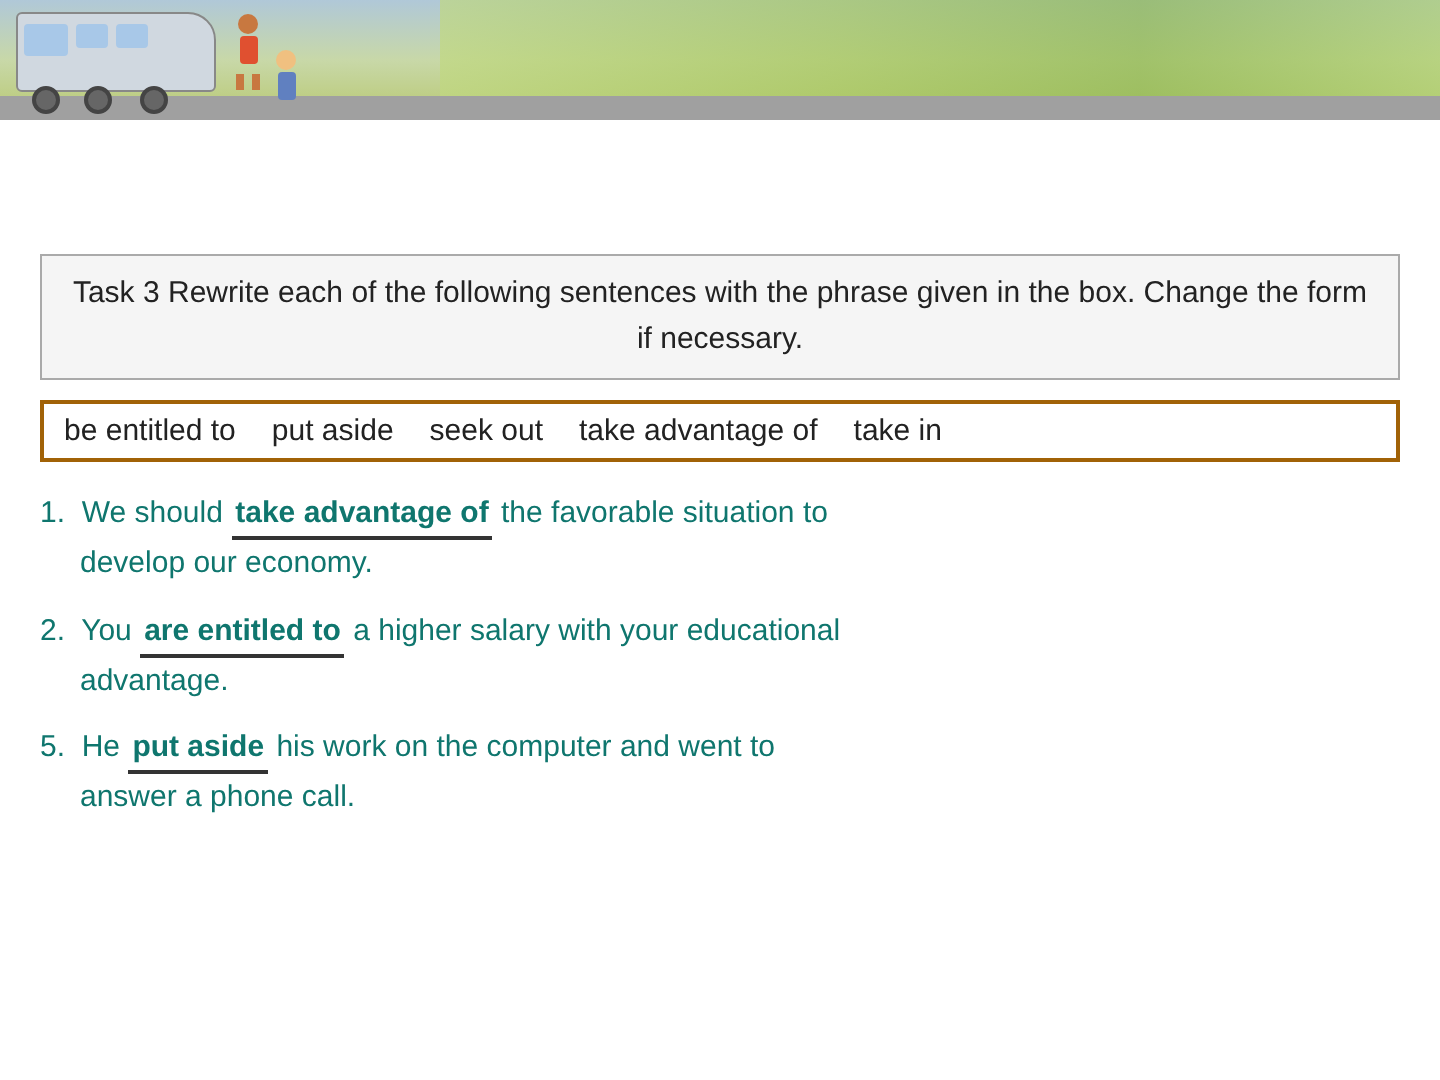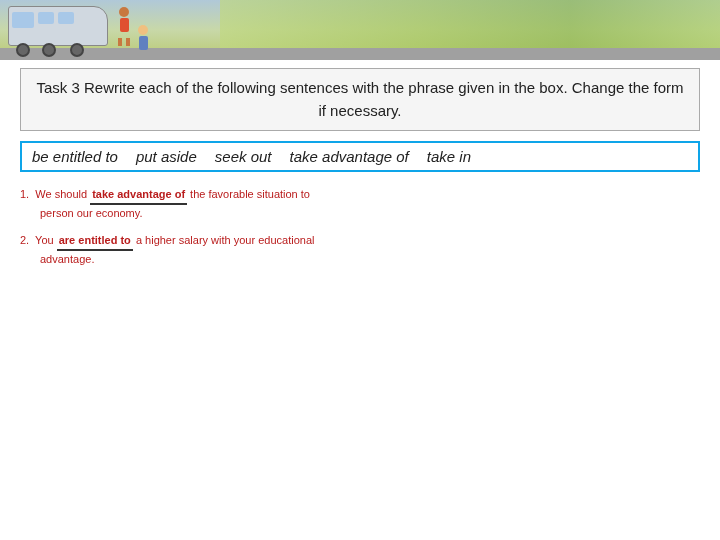--- a/index.html
+++ b/index.html
@@ -22,54 +22,54 @@
     }
     .header-image::before {
       content: '';
       position: absolute;
       left: 0; top: 0;
       width: 100%; height: 100%;
       background: linear-gradient(to right, #8ab0cc 0%, #c8d890 30%, #d8c878 55%, #c0c868 80%, #98b858 100%);
     }
 
     .main-content {
-      padding: 8px 20px 10px;
+      padding: 27px 20px 10px;
+      margin-top: 40px;
     }
 
     .task-box {
       background: #f5f5f5;
       border: 1px solid #aaa;
       padding: 8px 14px;
       margin-bottom: 10px;
       text-align: center;
       font-size: 15px;
       line-height: 1.5;
       color: #222;
     }
 
     .phrase-box {
       display: flex;
       align-items: flex-end;
       gap: 0;
-      border: 2px solid #0ea5e9;
+      border: 2px solid #a16207;
       padding: 5px 10px;
       margin-bottom: 14px;
       font-size: 15px;
       color: #222;
-      font-style: italic;
     }
     .phrase-item {
       margin-right: 18px;
       white-space: nowrap;
     }
     .phrase-item:last-child { margin-right: 0; }
 
     .sentences {
-      font-size: 11px;
-      color: #b91c1c;
+      font-size: 15px;
+      color: #0f766e;
       line-height: 1.55;
     }
 
     .sentence {
       margin-bottom: 10px;
     }
 
     .underline-answer {
       display: inline-block;
       border-bottom: 2px solid #333;
@@ -129,25 +129,29 @@
     <span class="phrase-item">put aside</span>
     <span class="phrase-item">seek out</span>
     <span class="phrase-item">take advantage of</span>
     <span class="phrase-item">take in</span>
   </div>
 
   <div class="sentences">
 
     <div class="sentence">
       <span>1.&nbsp; We should </span><span class="underline-answer">take advantage of</span><span>&nbsp;the favorable situation to</span>
-      <br><span class="indent">person our economy.</span>
+      <br><span class="indent">develop our economy.</span>
     </div>
 
     <div class="sentence">
       <span>2.&nbsp; You </span><span class="underline-answer">are entitled to</span><span>&nbsp;a higher salary with your educational</span>
       <br><span class="indent">advantage.</span>
     </div>
 
 
 
+    <div class="sentence">
+      <span>5.&nbsp; He </span><span class="underline-answer">put aside</span><span>&nbsp;his work on the computer and went to</span>
+      <br><span class="indent">answer a phone call.</span>
+    </div>
 
   </div>
 </div>
 
 </body></html>

